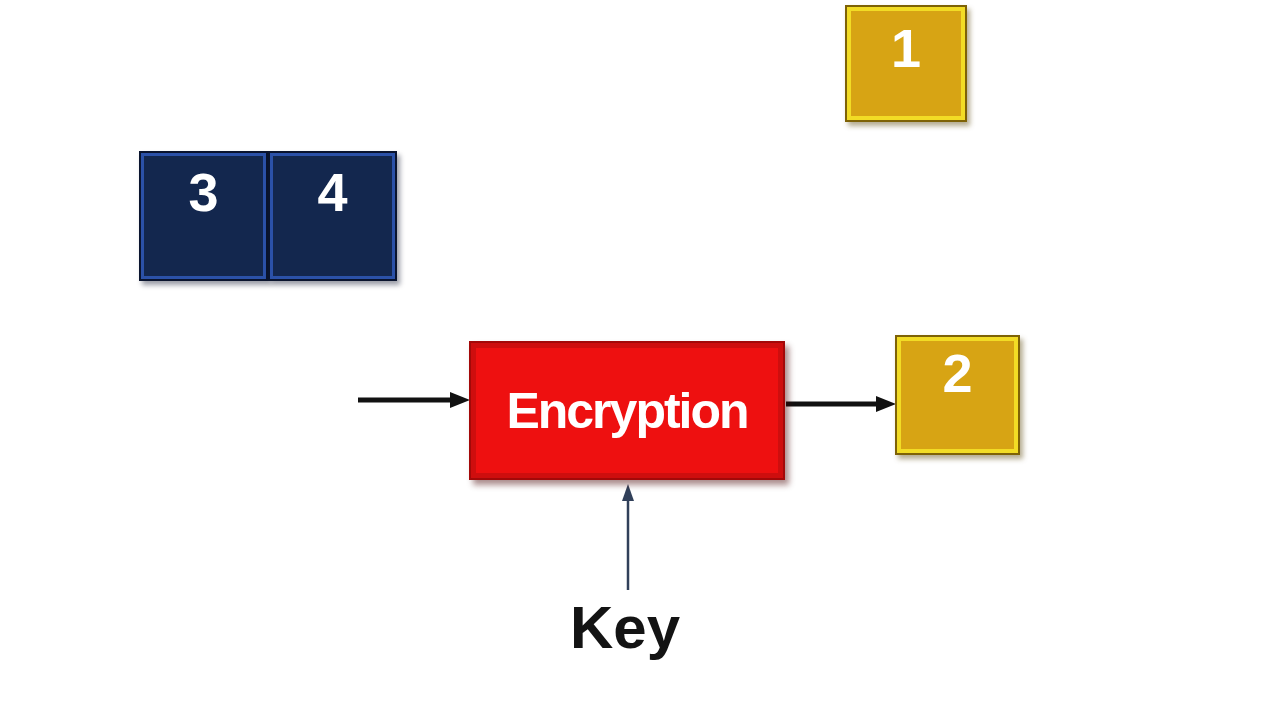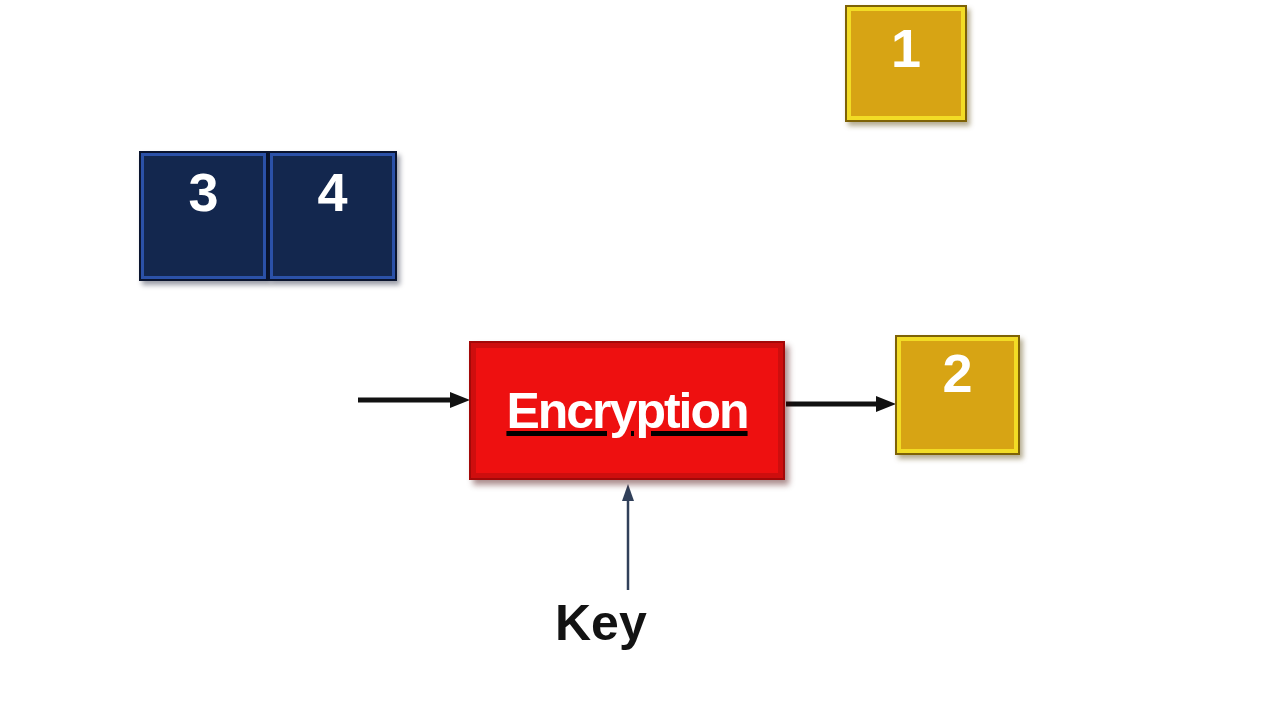--- a/index.html
+++ b/index.html
@@ -51,21 +51,20 @@
     background: var(--navy-fill, #13274e);
     border: 2px solid var(--navy-edge, #0a142e);
     box-shadow: inset 0 0 0 3px var(--navy-bevel, #2b51a8),
                 3px 4px 5px rgba(5, 10, 35, 0.4);
   }
   .box.red {
     background: var(--red-fill, #ee1010);
     border: 2px solid var(--red-edge, #a30909);
     box-shadow: inset 0 0 0 5px var(--red-bevel, #ce0e0e),
                 4px 5px 6px rgba(70, 5, 5, 0.45);
-    text-decoration: underline;
   }
   .digit {
     color: var(--digit-text, #ffffff);
     font-size: 54px;
     font-weight: bold;
     line-height: 1;
     position: relative;
   }
   .up16 { top: -16px; }
   .up22 { top: -22px; }
@@ -77,23 +76,23 @@
     font-weight: bold;
     letter-spacing: -2px;
     white-space: nowrap;
     line-height: 1;
   }
   .key-label {
     position: absolute;
     left: 555px;
     top: 598px;
     width: 140px;
-    text-align: left;
+    text-align: center;
     color: var(--key-text, #131313);
-    font-size: 50px;
+    font-size: 60px;
     font-weight: bold;
     line-height: 1;
   }
 </style>
 </head>
 <body>
 
 <div class="canvas">
 
   <svg class="arrows-layer" width="1280" height="720" viewBox="0 0 1280 720">

